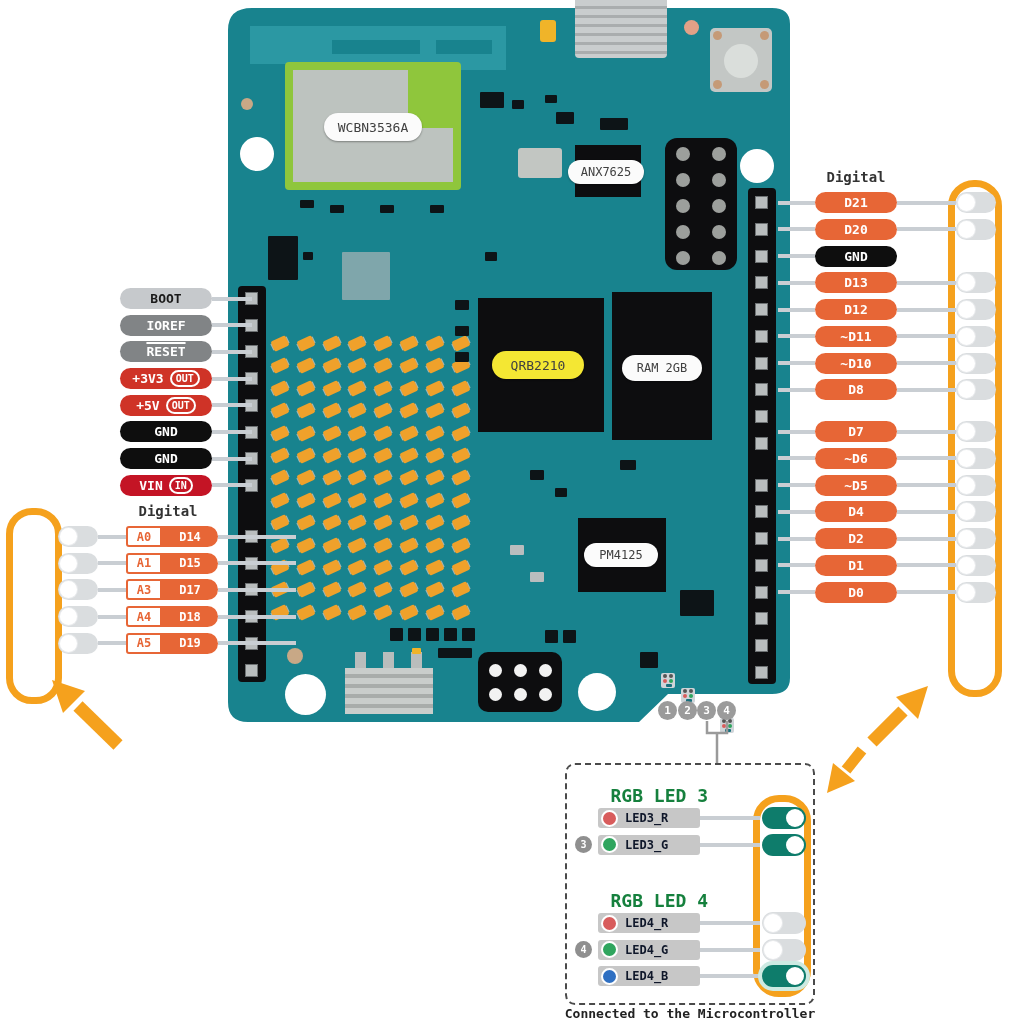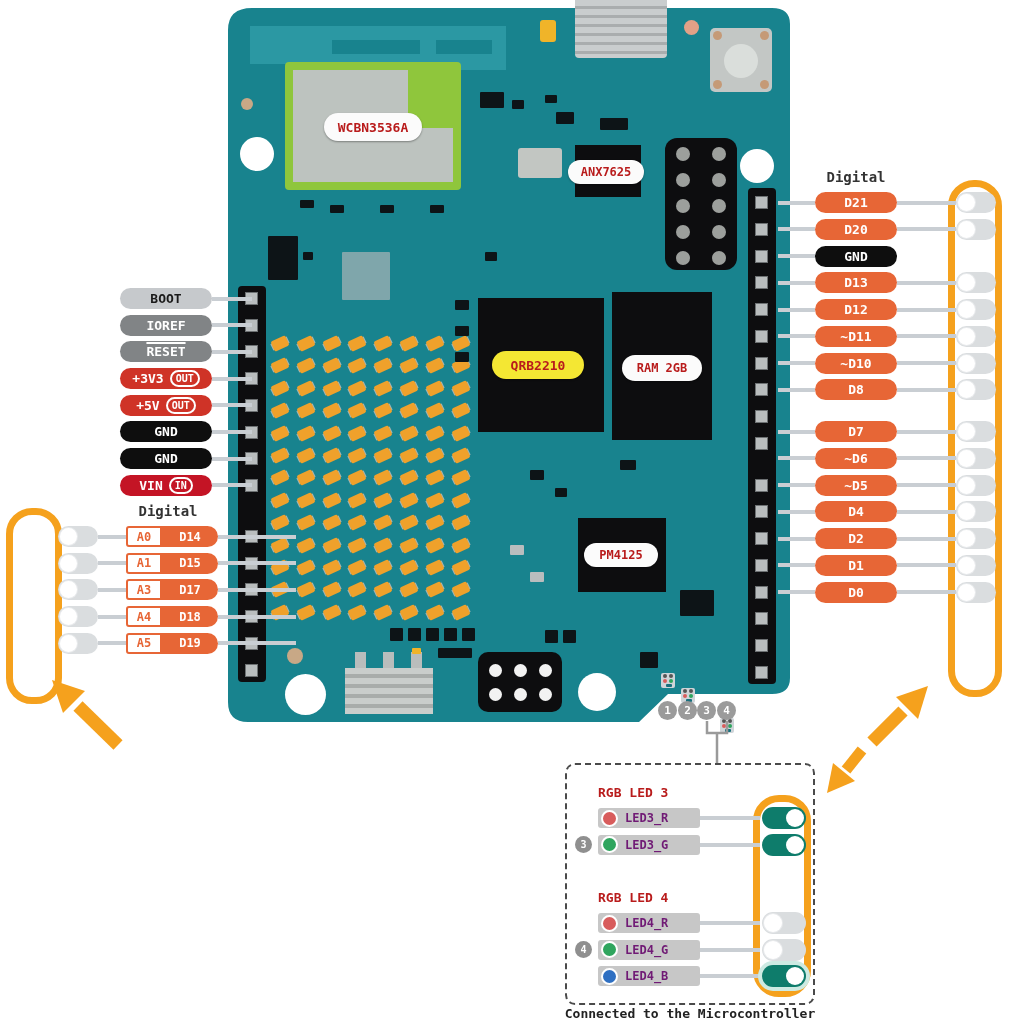--- a/index.html
+++ b/index.html
@@ -25,21 +25,21 @@
   .chip-ram{left:612px;top:292px;width:100px;height:148px;}
   .chip-pm{left:578px;top:518px;width:88px;height:74px;}
   .hdr2x5{left:665px;top:138px;width:72px;height:132px;background:#0d0d0f;border-radius:12px;}
   .conn-bottom{left:478px;top:652px;width:84px;height:60px;background:#0d0d0f;border-radius:10px;}
   .heatsink{left:345px;top:668px;width:88px;height:46px;background:#b9bdbc;
             background-image:repeating-linear-gradient(180deg,#c9cdcb 0 6px,#a8acaa 6px 10px);}
   .hs-tab{position:absolute;top:-16px;width:11px;height:16px;background:#b9bdbc;}
   .mount{border-radius:50%;background:#fff;}
   .fiducial{border-radius:50%;background:#c8a886;}
   .chip-label{display:flex;align-items:center;justify-content:center;background:#fbfbfb;
-              border-radius:14px;font-weight:bold;font-size:13px;color:#b91c1c;
+              border-radius:14px;font-weight:normal;font-size:13px;color:#404040;
               box-shadow:0 1px 2px rgba(0,0,0,.35);}
   .chip-label.yellow{background:#f4e733;}
 
   
   .strip{background:#0d0d0f;border-radius:4px;}
 
   
   .wire{align-self:center;height:4px;background:#c9ced3;}
   .pill{display:flex;align-items:center;justify-content:center;height:21px;border-radius:11px;
         font-weight:bold;font-size:13px;color:#fff;flex:0 0 auto;}
@@ -86,30 +86,30 @@
   .toggle.on::after{right:2px;}
   .toggle.big{width:44px;height:22px;}
   .toggle.big::after{width:18px;height:18px;}
   .toggle.halo{box-shadow:0 0 0 4px #cdeae2;}
 
   .obox{border:7px solid #f5a11d;border-radius:26px;background:#fff;box-sizing:border-box;}
 
   
   .callout{left:565px;top:763px;width:250px;height:242px;border:2px dashed #4a4a4a;border-radius:10px;
            background:#fff;box-sizing:border-box;}
-  .chdr{font-weight:bold;font-size:13px;color:#b91c1c;text-align:left;}
+  .chdr{font-weight:bold;font-size:18px;color:#15803d;text-align:right;}
   .crow{display:flex;height:20px;margin-bottom:6.6px;}
   .cbadge{width:17px;height:17px;border-radius:50%;background:#8f8f8f;color:#fff;font-size:10px;
           font-weight:bold;display:flex;align-items:center;justify-content:center;align-self:center;
           flex:0 0 auto;margin-right:6px;}
   .cbadge.empty{visibility:hidden;}
   .ledpill{display:flex;align-items:center;width:102px;height:20px;background:#c7c7c7;border-radius:3px;
            flex:0 0 auto;padding-left:3px;box-sizing:border-box;}
   .leddot{width:13px;height:13px;border-radius:50%;border:2px solid #fff;flex:0 0 auto;}
-  .ledlbl{font-weight:bold;font-size:12px;color:#701a75;margin-left:7px;}
+  .ledlbl{font-weight:bold;font-size:12px;color:#0f172a;margin-left:7px;}
   .crow .wire{flex:1;}
   .crow .toggle{margin-left:2px;}
   .caption{font-weight:bold;font-size:13px;color:#222;text-align:center;}
 
   .numcirc{width:19px;height:19px;border-radius:50%;background:#9b9b9b;color:#fff;font-weight:bold;
            font-size:11px;display:flex;align-items:center;justify-content:center;}
   .ledcomp{width:14px;height:15px;background:#cfd4d8;border-radius:2px;position:relative;}
   .ledcomp i{position:absolute;width:4px;height:4px;border-radius:50%;}
   .ledcomp .r{left:2px;top:6px;background:#d85c5c;}
   .ledcomp .g{left:8px;top:6px;background:#2fa55e;}

